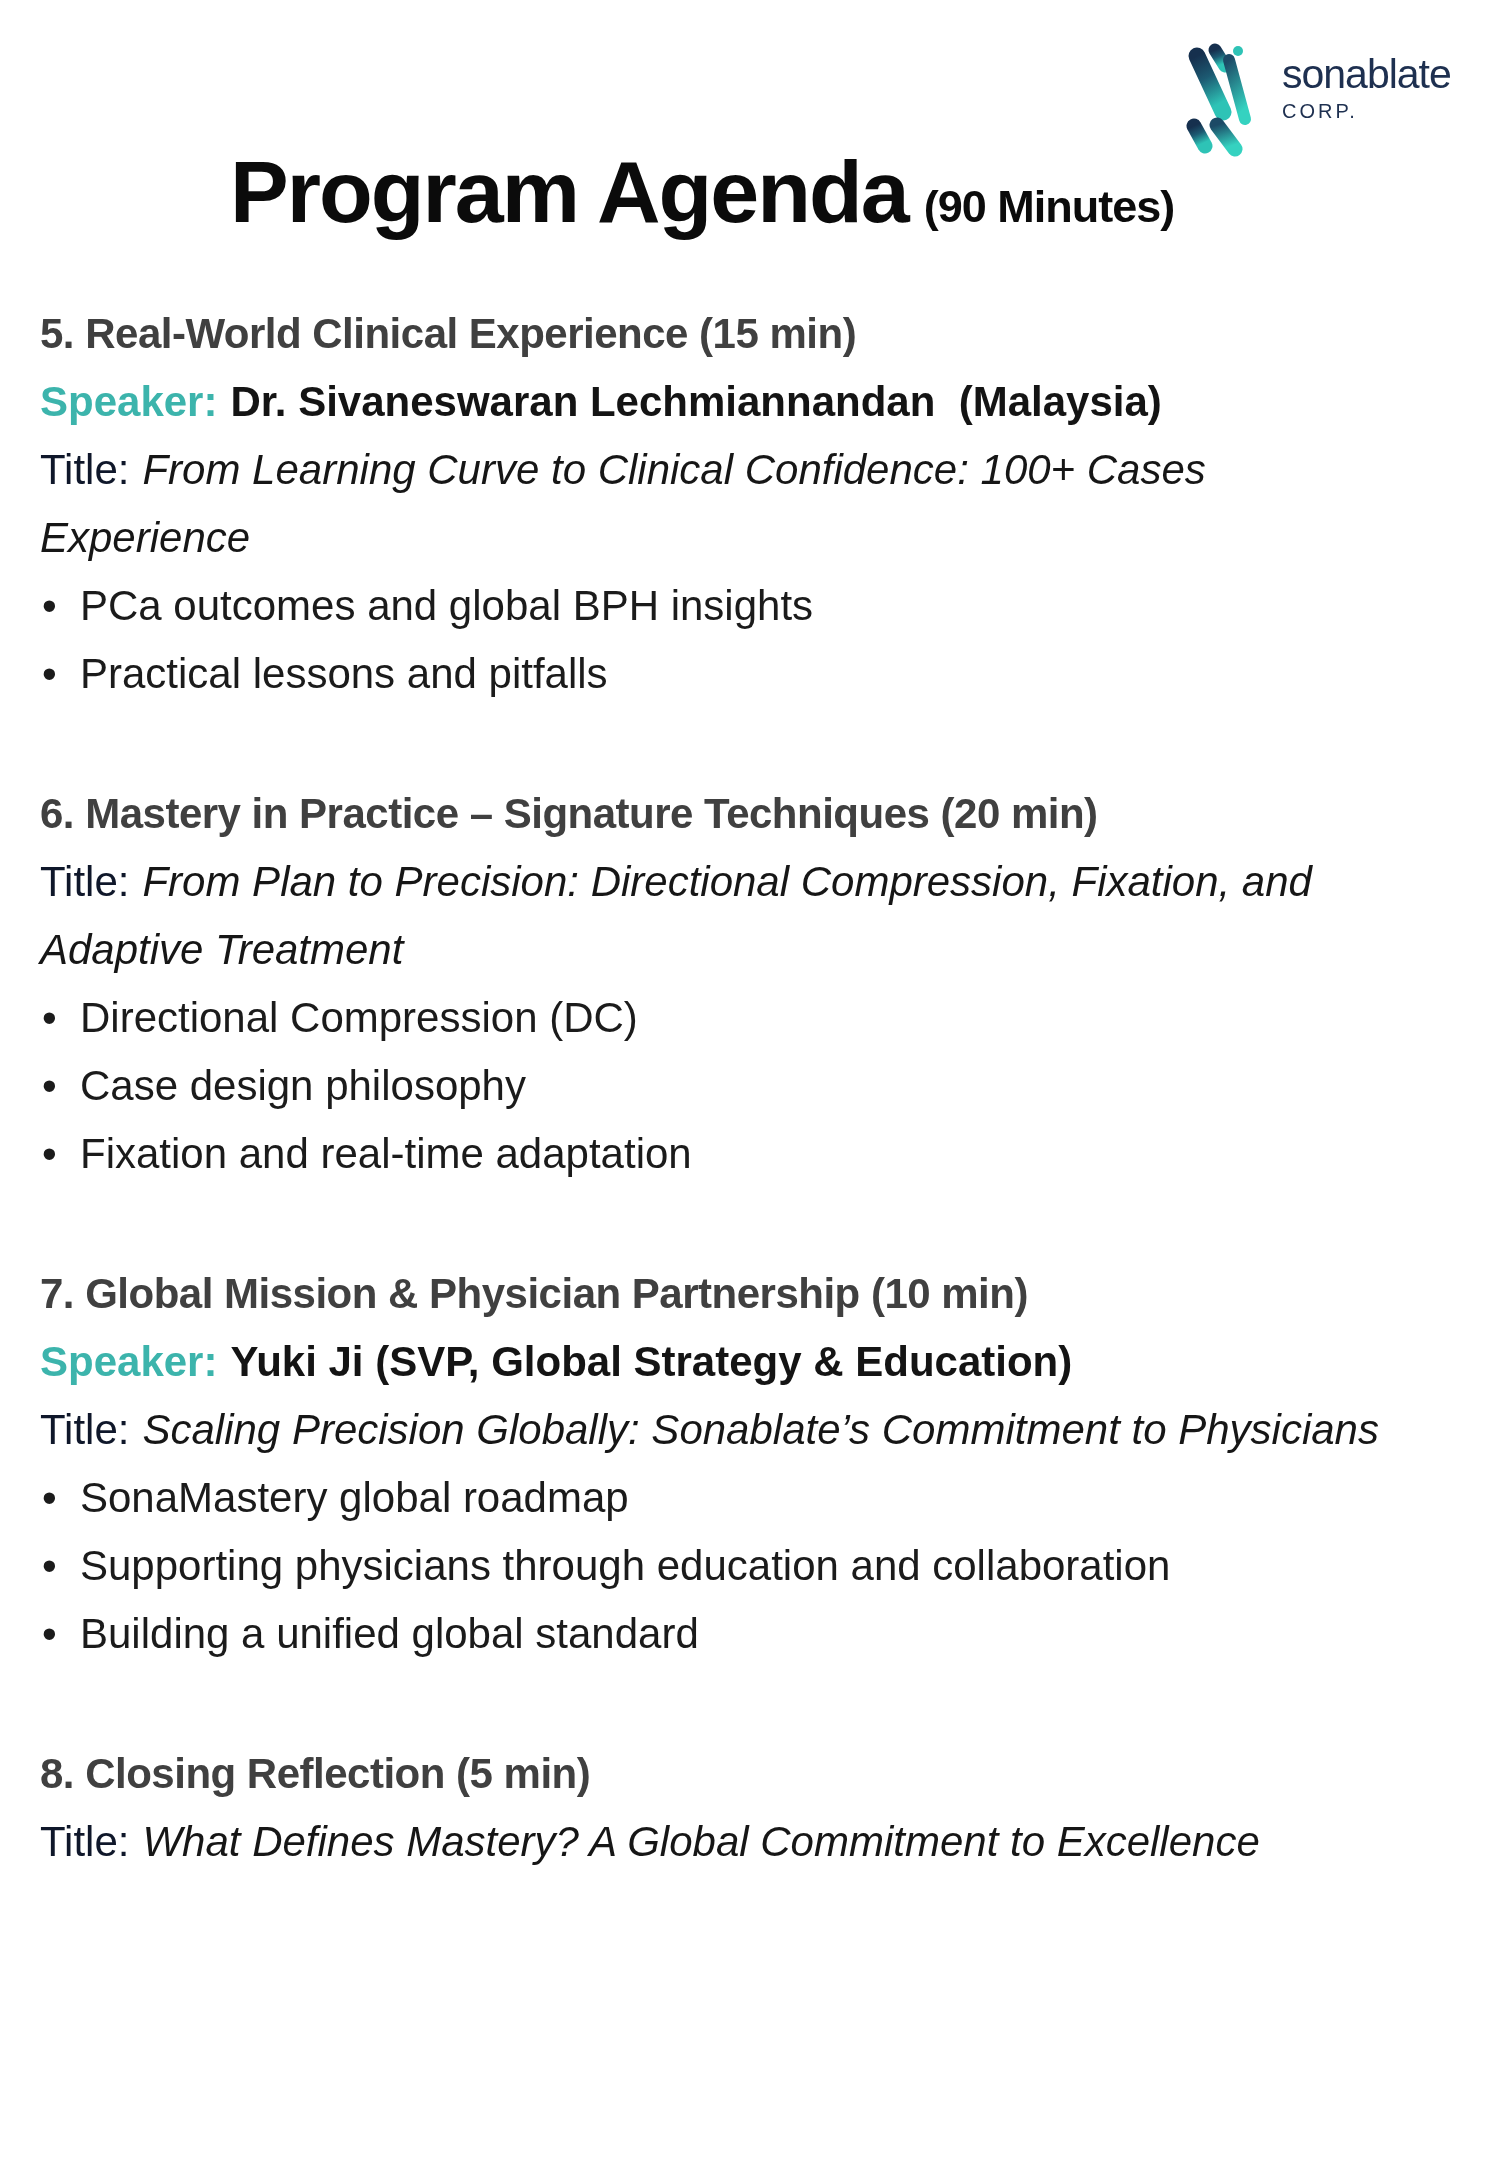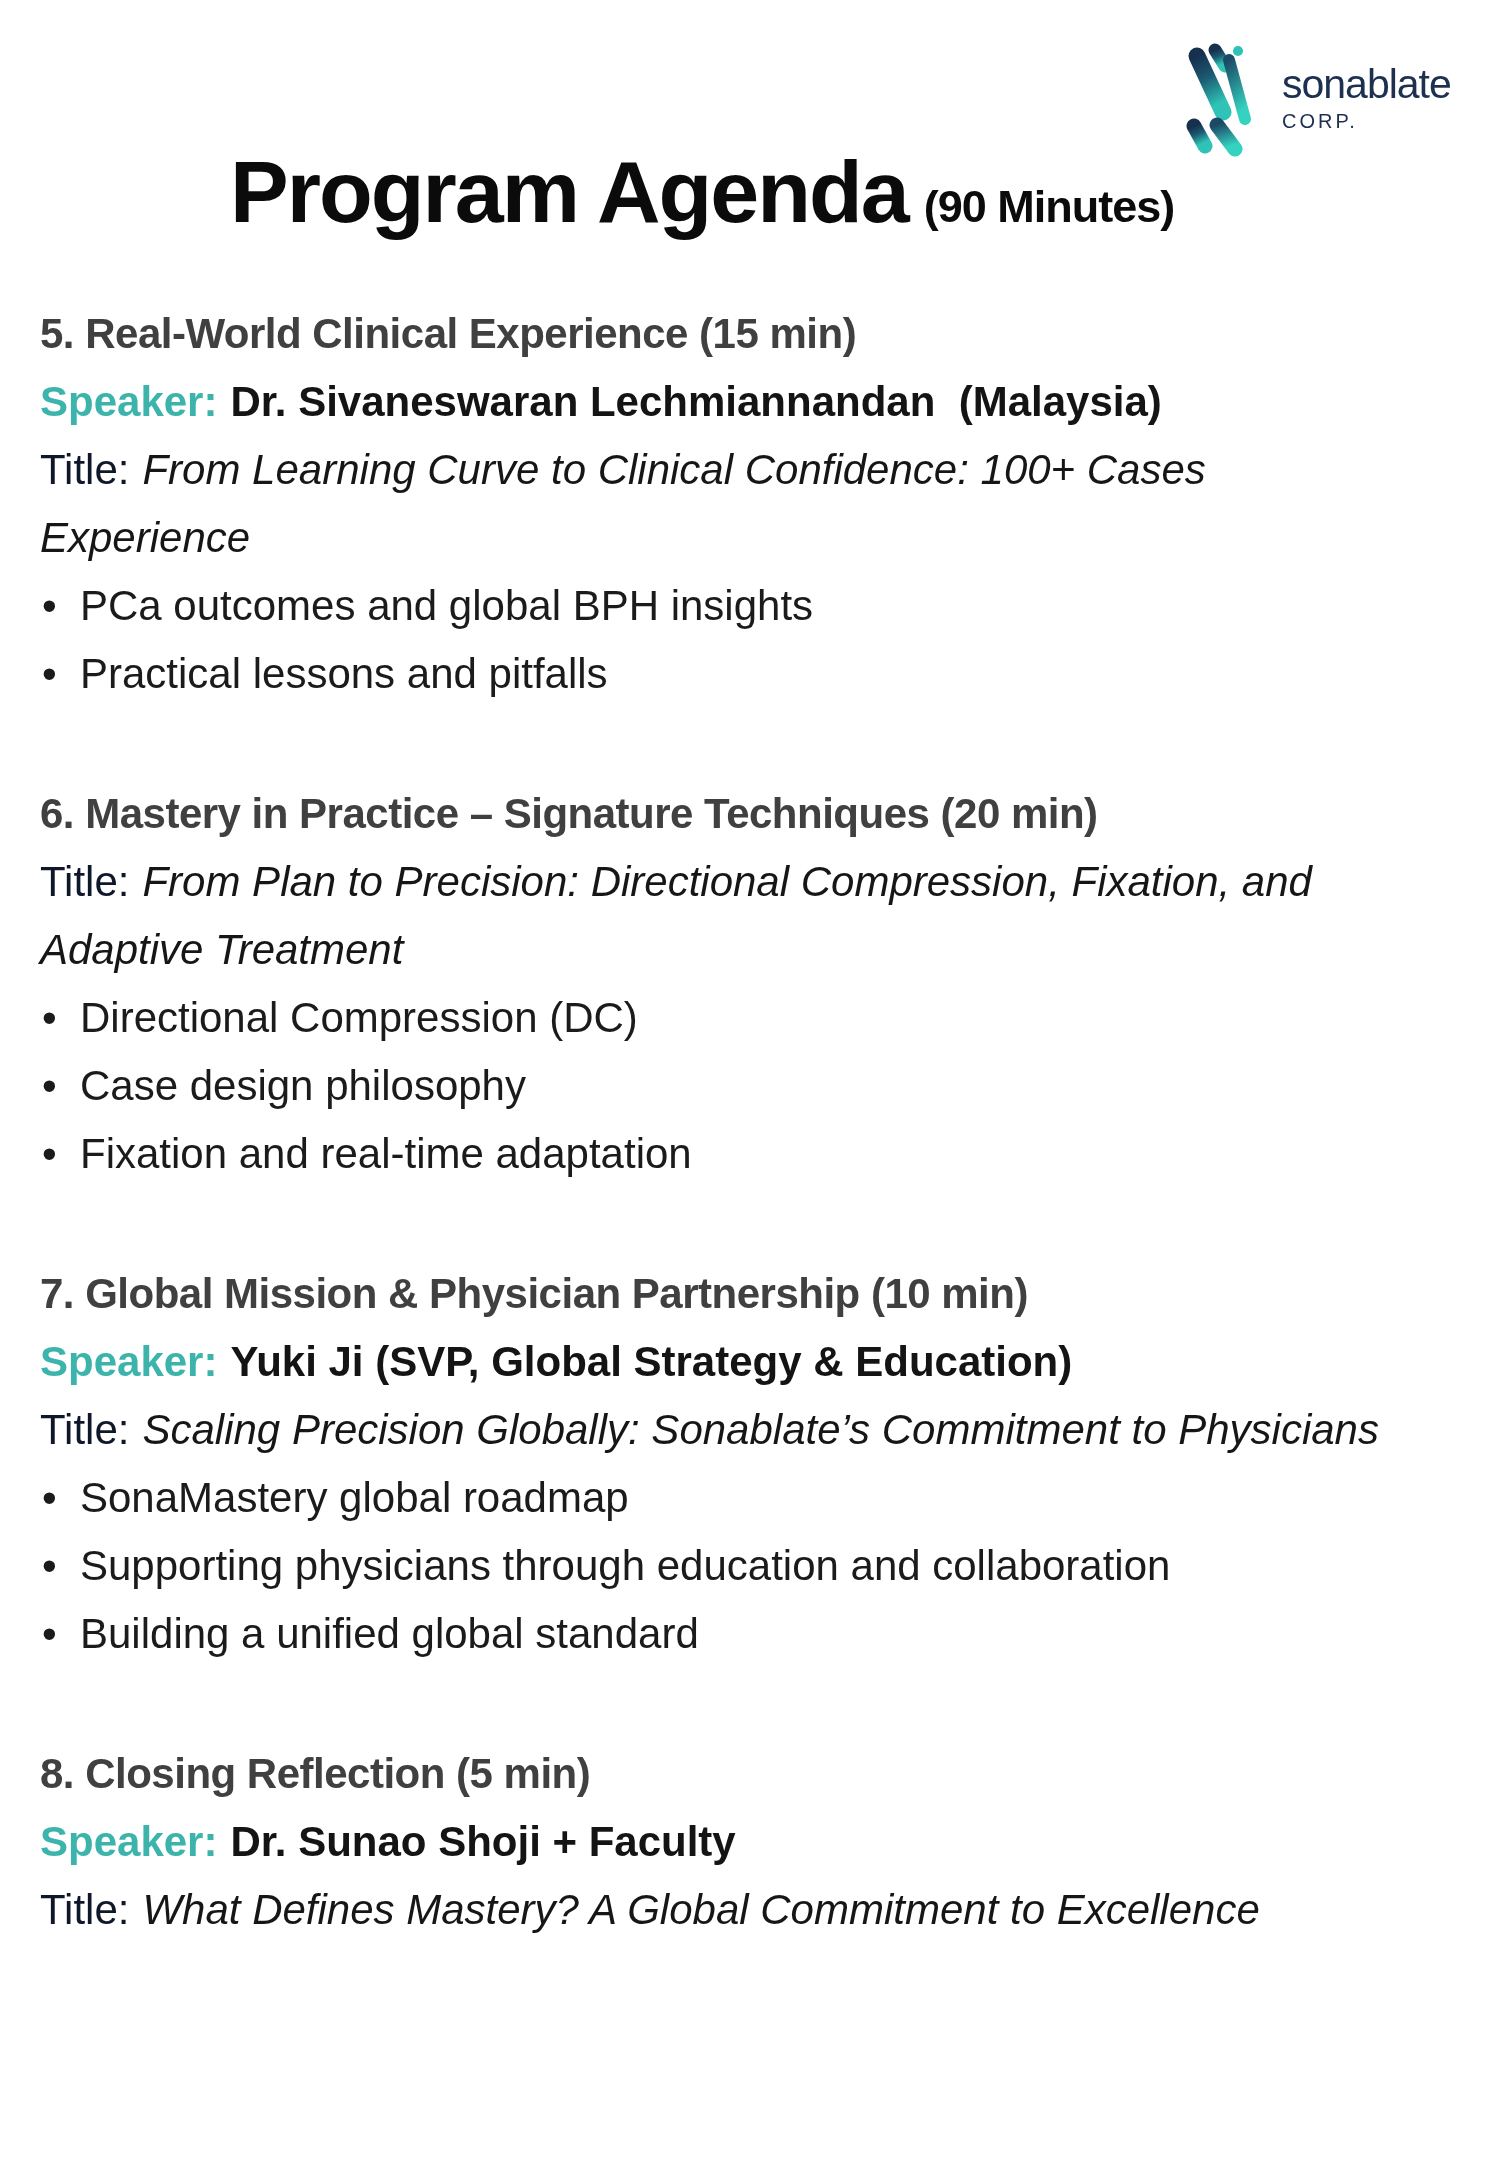--- a/index.html
+++ b/index.html
@@ -12,21 +12,21 @@
     position: relative;
     overflow: hidden;
   }
 
   
   .logo {
     position: absolute; top: 38px; left: 1184px;
     display: flex; align-items: flex-start;
   }
   .logo-icon { width: 82px; height: 120px; flex: 0 0 auto; }
-  .logo-text { margin-left: 16px; margin-top: 26px; color: #1e3050; }
+  .logo-text { margin-left: 16px; margin-top: 16px; color: #1e3050; }
   .logo-brand {
     font-size: 41px; line-height: 1; letter-spacing: -1px; font-weight: 500;
   }
   .logo-corp {
     font-size: 20px; letter-spacing: 3px; margin-top: 5px; font-weight: 400;
   }
 
   
   .page-title {
     position: absolute; left: 230px; top: 148px;
@@ -133,17 +133,16 @@
     <p class="title-line"><span class="title-label">Title:</span><span class="talk-title">Scaling Precision Globally: Sonablate’s Commitment to Physicians</span></p>
     <ul class="bullets">
       <li>SonaMastery global roadmap</li>
       <li>Supporting physicians through education and collaboration</li>
       <li>Building a unified global standard</li>
     </ul>
   </section>
 
   <section class="agenda-section">
     <h2 class="sec-heading">8. Closing Reflection (5 min)</h2>
-    <p class="speaker-line"><span class="speaker-label">Speaker:</span><span class="speaker-name">Dr. Sunao Shoji + Faculty</span></p>
     <p class="title-line"><span class="title-label">Title:</span><span class="talk-title">What Defines Mastery? A Global Commitment to Excellence</span></p>
   </section>
 
 </div>
 
 </body></html>

